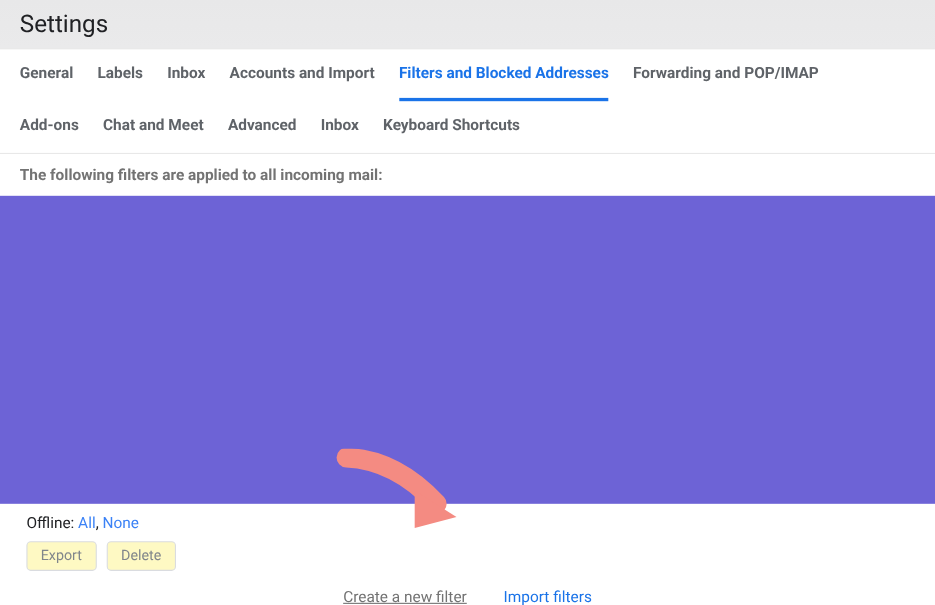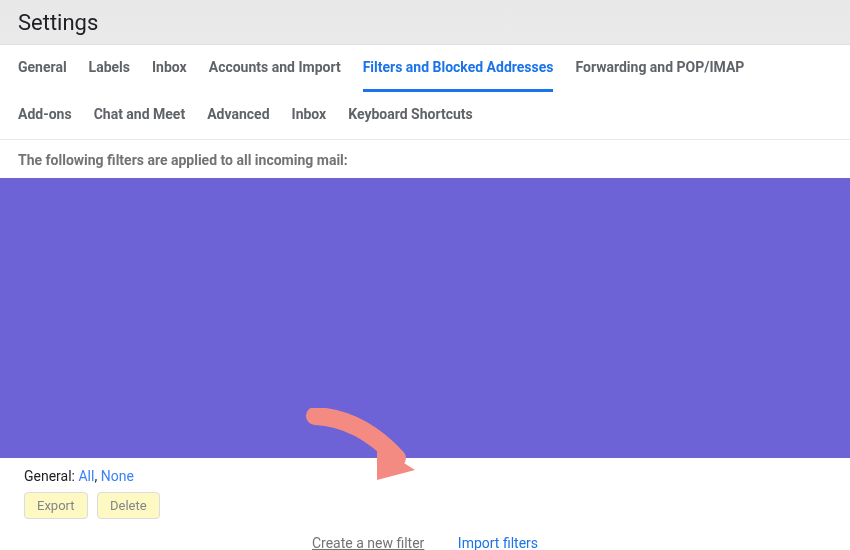--- a/index.html
+++ b/index.html
@@ -134,21 +134,21 @@
   <div class="tab">Keyboard Shortcuts</div>
 </div>
 
 <div class="content">
   <div class="section-title">The following filters are applied to all incoming mail:</div>
 </div>
 
 <div class="filters-area"></div>
 
 <div class="select-row">
-  <span class="select-label">General:</span>
+  <span class="select-label">Offline:</span>
   <span> </span>
   <span class="link">All</span><span class="comma">, </span><span class="link">None</span>
 </div>
 
 <div class="actions-row">
   <button class="btn">Export</button>
   <button class="btn">Delete</button>
 </div>
 
 <div class="center-links">

